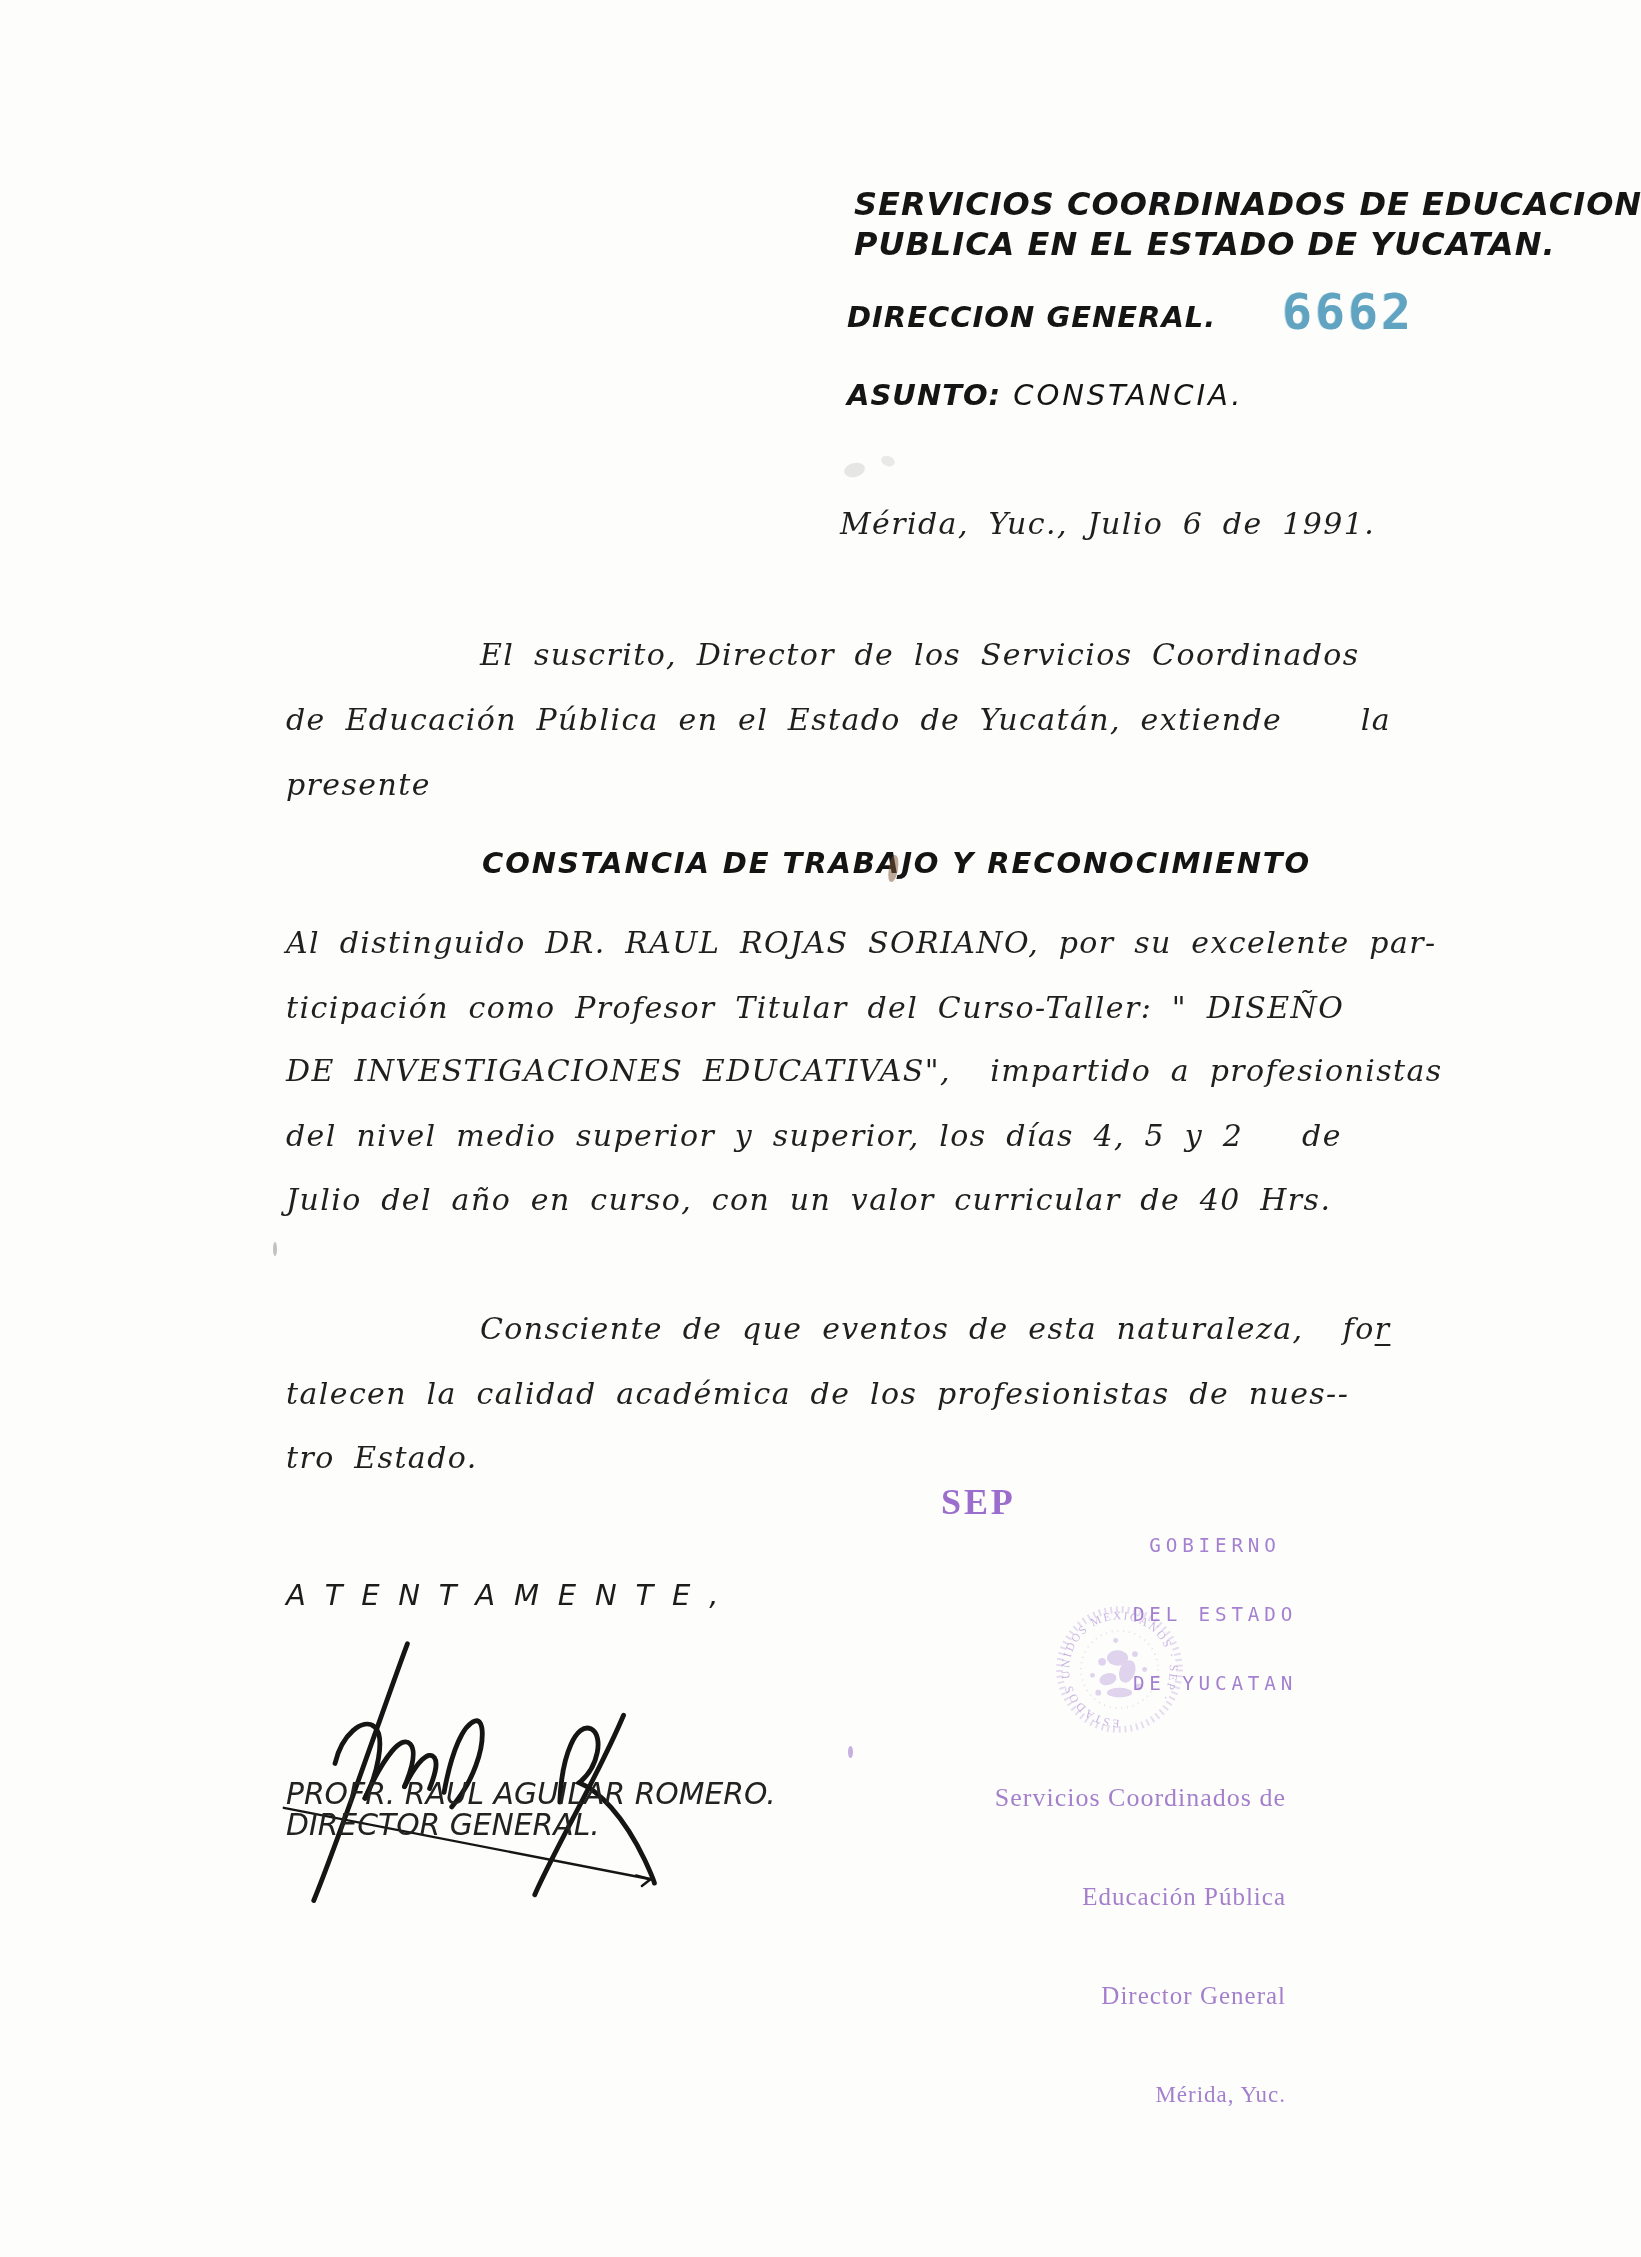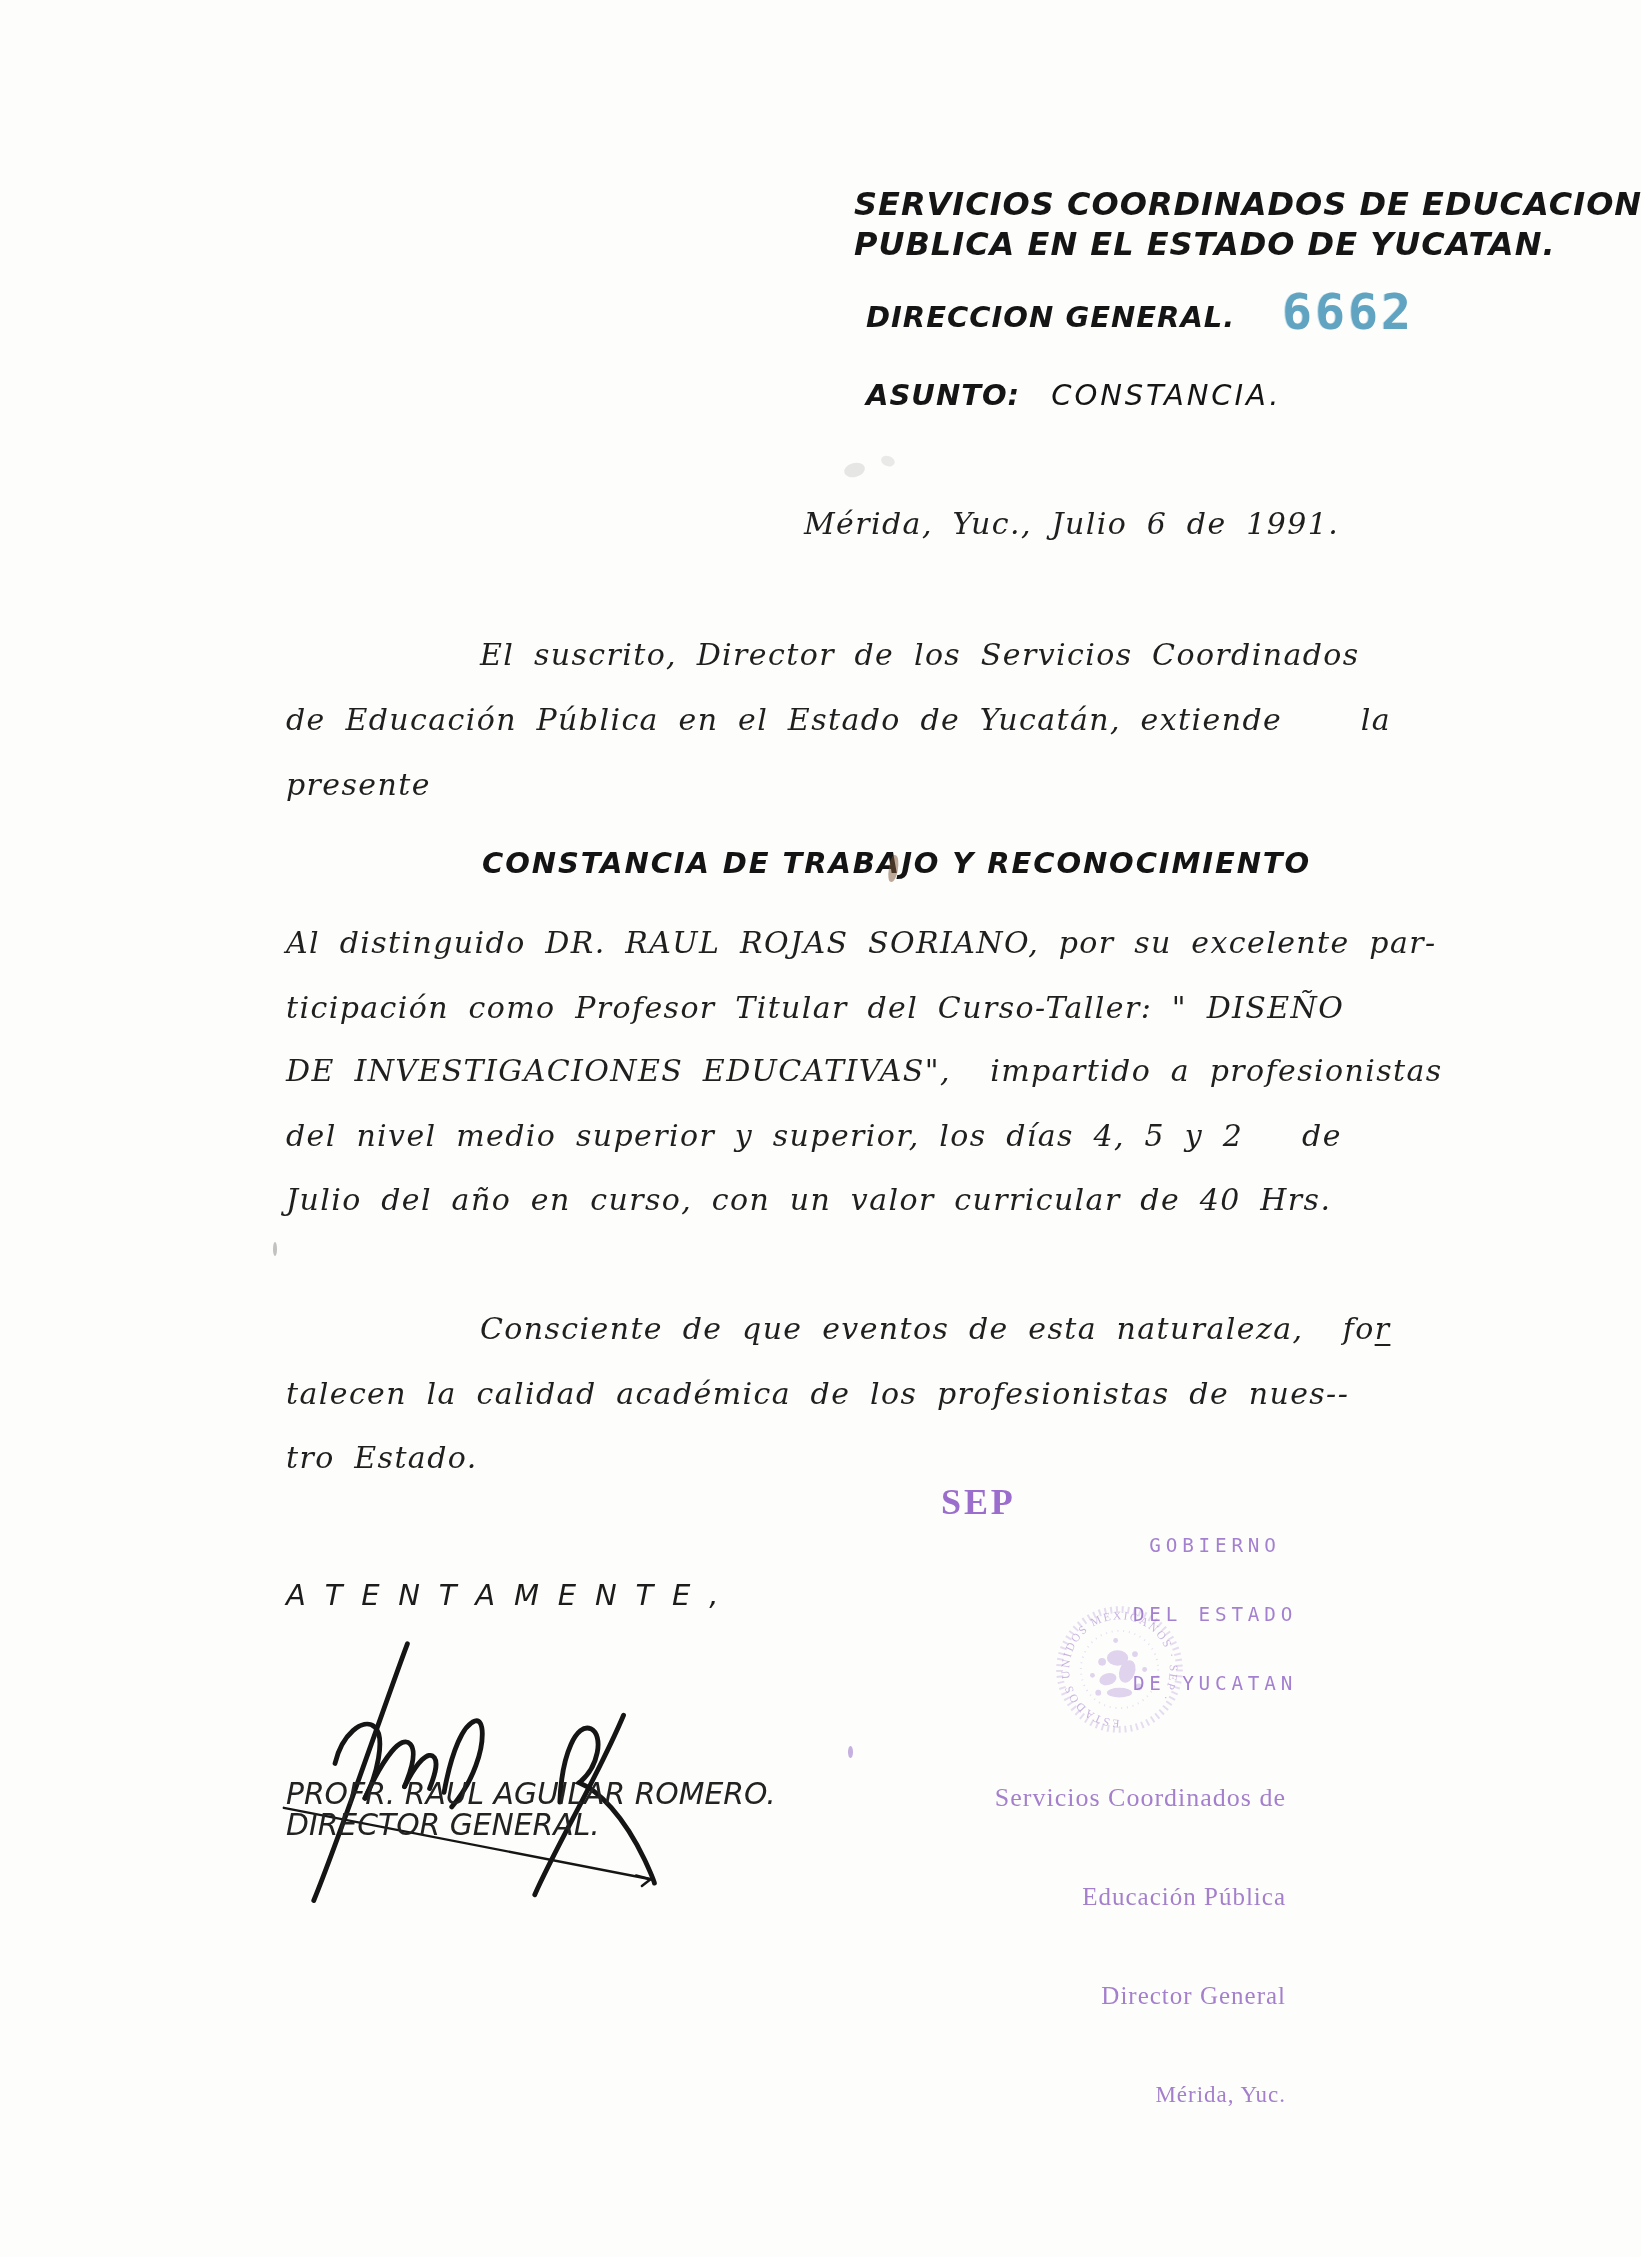--- a/index.html
+++ b/index.html
@@ -13,21 +13,21 @@
     padding-left:32px;
   }
   .abs{position:absolute;white-space:pre;}
   
   .head{
     font-family:"DejaVu Sans", sans-serif;
     font-style:italic;font-weight:700;
     font-size:32px;letter-spacing:1px;
     color:#151515;
   }
-  .head-sm{font-size:29px;margin-left:19px;}
+  .head-sm{font-size:29px;}
   .head-light{font-weight:400;}
   
   .script{
     font-family:"DejaVu Serif", serif;
     font-style:italic;
     font-size:30px;
     letter-spacing:1.4px;
     word-spacing:8.7px;
     color:#1f1f1f;
   }
@@ -84,21 +84,21 @@
 <div class="page">
 
   <div class="abs head" style="left:854px;top:185px;">SERVICIOS COORDINADOS DE EDUCACION</div>
   <div class="abs head" style="left:854px;top:225px;">PUBLICA EN EL ESTADO DE YUCATAN.</div>
 
   <div class="abs head head-sm" style="left:847px;top:300px;">DIRECCION GENERAL.</div>
   <div class="abs folio" style="left:1282px;top:283px;text-align:center;">6662</div>
 
   <div class="abs" style="left:847px;top:378px;"><span class="head head-sm">ASUNTO:</span><span class="head head-sm head-light" style="letter-spacing:2.9px;"> CONSTANCIA.</span></div>
 
-  <div class="abs script" style="left:804px;top:506px;">Mérida, Yuc., Julio 6 de 1991.</div>
+  <div class="abs script" style="left:840px;top:506px;">Mérida, Yuc., Julio 6 de 1991.</div>
 
   <div class="smudge" style="left:844px;top:463px;width:21px;height:13.5px;background:rgba(90,90,90,.14);transform:rotate(-15deg);"></div>
   <div class="smudge" style="left:881px;top:456px;width:13.5px;height:9.7px;background:rgba(90,90,90,.12);transform:rotate(20deg);"></div>
 
   <div class="abs script" style="left:480px;top:637px;">El suscrito, Director de los Servicios Coordinados</div>
   <div class="abs script" style="left:286px;top:702px;">de Educación Pública en el Estado de Yucatán, extiende    la</div>
   <div class="abs script" style="left:286px;top:767px;">presente</div>
 
   <div class="abs title" style="left:482px;top:846px;">CONSTANCIA DE TRABAJO Y RECONOCIMIENTO</div>
   <div class="smudge" style="left:889px;top:855px;width:8.7px;height:27px;background:rgba(125,85,55,.5);transform:rotate(10deg);border-radius:40% 60% 50% 50%;"></div>

